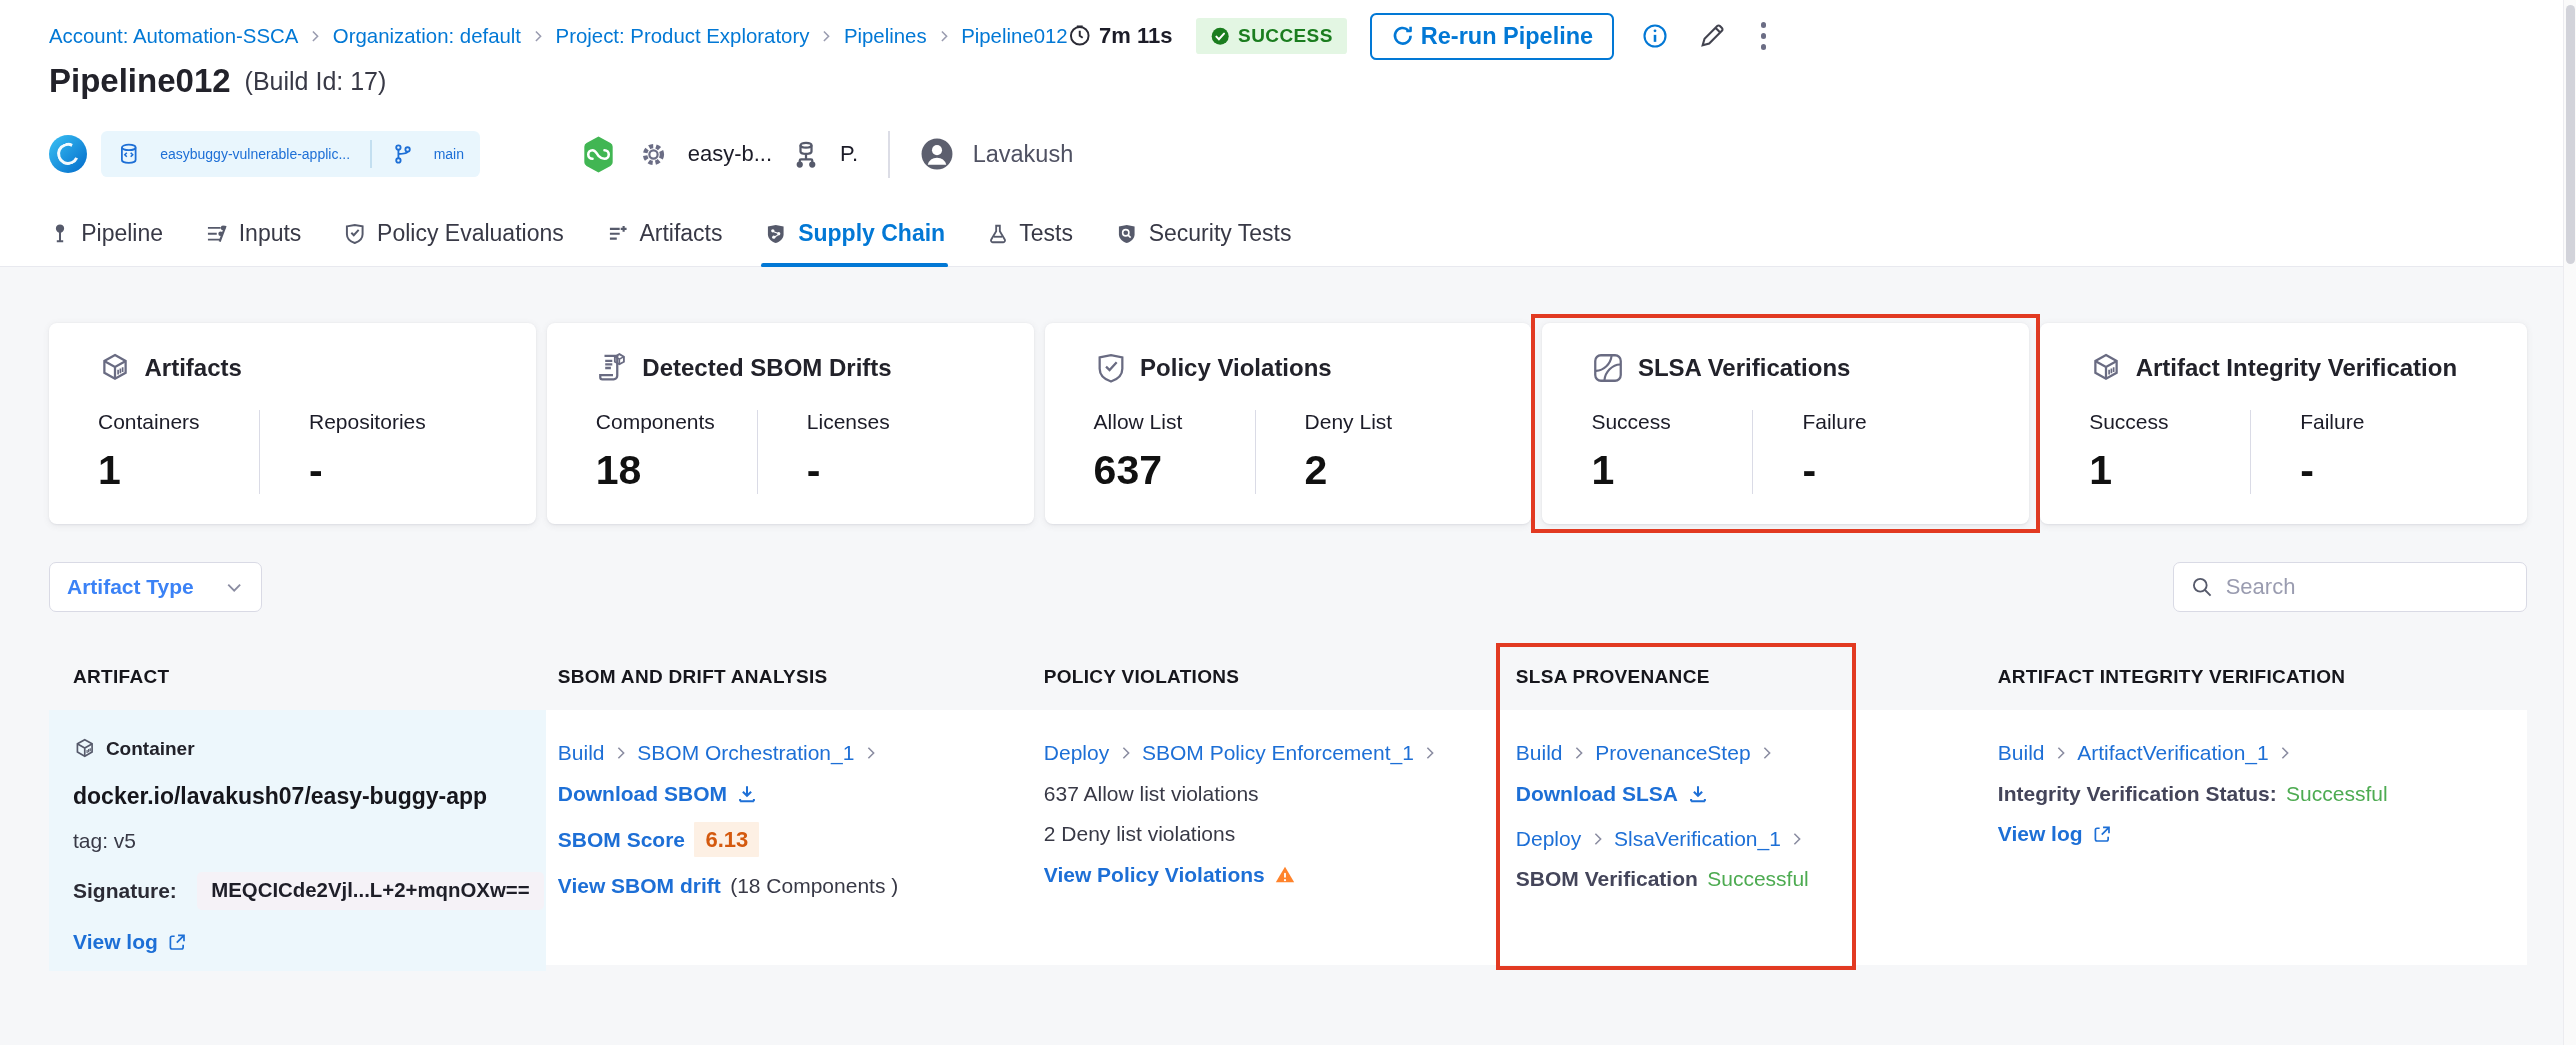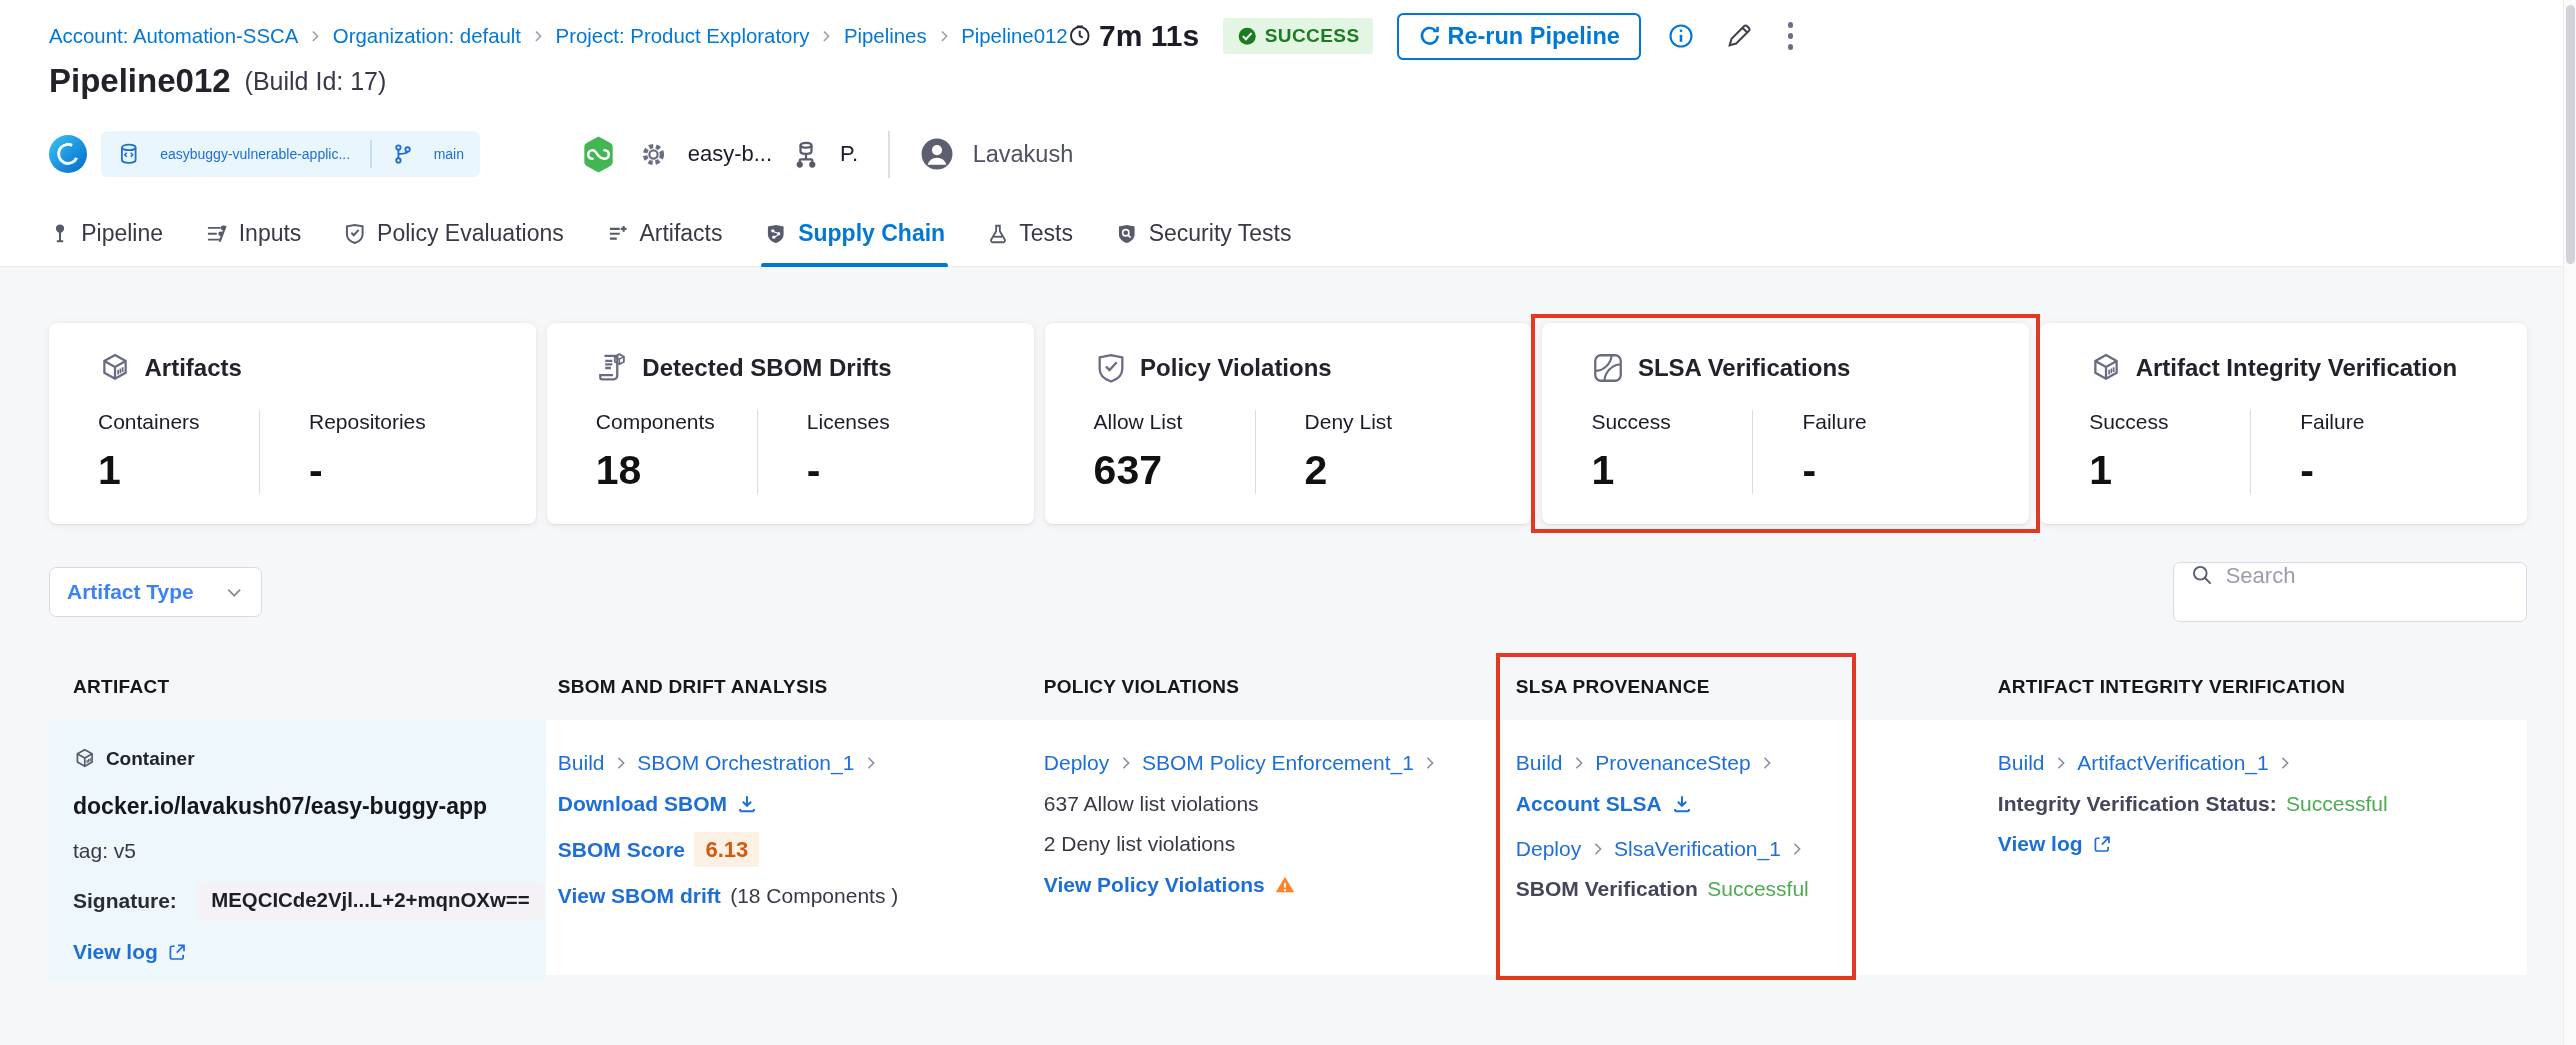--- a/index.html
+++ b/index.html
@@ -13,21 +13,21 @@
   body{font-family:"Liberation Sans",sans-serif;background:#fff;color:var(--ink);position:relative}
   svg{display:block}
   .px{padding-left:49px;padding-right:49px}
 
   
   .topbar{display:flex;justify-content:flex-start;align-items:center;height:52px;padding-top:20.4px}
   .crumbs{display:flex;align-items:center;gap:11px;font-size:20.4px;color:var(--blue)}
   .crumb{color:var(--blue);cursor:pointer;white-space:nowrap}
   .crumb-sep svg{stroke:#9a9cb0}
   .top-actions{display:flex;align-items:center;gap:23.5px}
-  .duration{display:flex;align-items:center;gap:7.8px;font-size:30px;font-weight:700;color:var(--ink)}
+  .duration{display:flex;align-items:center;gap:7.8px;font-size:22px;font-weight:700;color:var(--ink)}
   .badge-success{display:flex;align-items:center;gap:7.8px;background:var(--sbg);color:var(--stext);
     font-size:19px;font-weight:700;letter-spacing:0.4px;padding:7px 14px;border-radius:3.1px}
   .btn-rerun{display:flex;align-items:center;gap:6px;border:2px solid var(--blue);color:var(--blue);
     background:#fff;font-size:23.5px;font-weight:700;padding:7.8px 19px;border-radius:6.3px;cursor:pointer;font-family:inherit}
   .iconbtn{background:none;border:none;cursor:pointer;padding:3.1px}
   .kebab{display:flex;flex-direction:column;gap:5.5px;padding:3.1px 7.8px}
   .kebab i{width:5.5px;height:5.5px;border-radius:50%;background:#6b6d85;display:block}
 
   
   .titlerow{display:flex;align-items:baseline;gap:14px;height:58px;align-items:center}
@@ -68,21 +68,21 @@
   .stat2{flex:1;border-left:1.6px solid #dadbe6;padding-left:49px}
   .stat-label{font-size:21px;color:var(--ink)}
   .stat-value{font-size:41px;font-weight:700;color:#111;margin-top:12.5px}
   .redbox-card{position:absolute;inset:-9.4px -11px;border:4.7px solid var(--red);pointer-events:none}
 
   
   .filterrow{display:flex;justify-content:space-between;align-items:center;margin-top:38px}
   .select{display:flex;align-items:center;justify-content:space-between;width:213px;height:50px;background:#fff;
     border:1.6px solid var(--line);border-radius:7px;padding:0 17px;cursor:pointer}
   .select-label{font-size:21px;font-weight:600;color:#3b82f6}
-  .search{display:flex;align-items:flex-start;gap:12.5px;width:354px;height:60px;background:#fff;
+  .search{display:flex;align-items:center;gap:12.5px;width:354px;height:50px;background:#fff;
     border:1.6px solid var(--line);border-radius:7px;padding:0 15.7px}
   .search input{border:none;outline:none;font-size:22px;color:var(--ink);width:100%;font-family:inherit;background:transparent}
   .search input::placeholder{color:#9a9cb0}
 
   
   .table{margin-top:31px;position:relative}
   .thead,.trow{display:grid;grid-template-columns:497px 486px 472px 482px 1fr}
   .thead{height:67px;align-items:center}
   .th{font-size:19px;font-weight:700;letter-spacing:0.3px;color:#16161c;text-transform:uppercase}
   .c1{padding-left:24px}.c2,.c3,.c4,.c5{padding-left:11.8px}
@@ -586,21 +586,21 @@
               </svg>
             </span>
           <a class="lnk">ProvenanceStep</a>
           <span class="stepsep">
               <svg width="14" height="14" viewBox="0 0 16 16" fill="none" stroke-width="1.8">
                 <path d="M5 2l6 6-6 6"></path>
               </svg>
             </span>
         </div>
         <div class="line gap">
-          <a class="lnk" style="font-weight:700">Account SLSA</a>
+          <a class="lnk" style="font-weight:700">Download SLSA</a>
           <span>
               <svg width="22" height="22" viewBox="0 0 24 24" fill="none" stroke="#1d6fd6" stroke-width="2.2">
                 <path d="M12 3.5v10M7.5 9.5l4.5 4.5 4.5-4.5"></path>
                 <path d="M4.5 20h15M4.5 20v-2.5M19.5 20v-2.5"></path>
               </svg>
             </span>
         </div>
         <div class="line">
           <a class="lnk">Deploy</a>
           <span class="stepsep">

